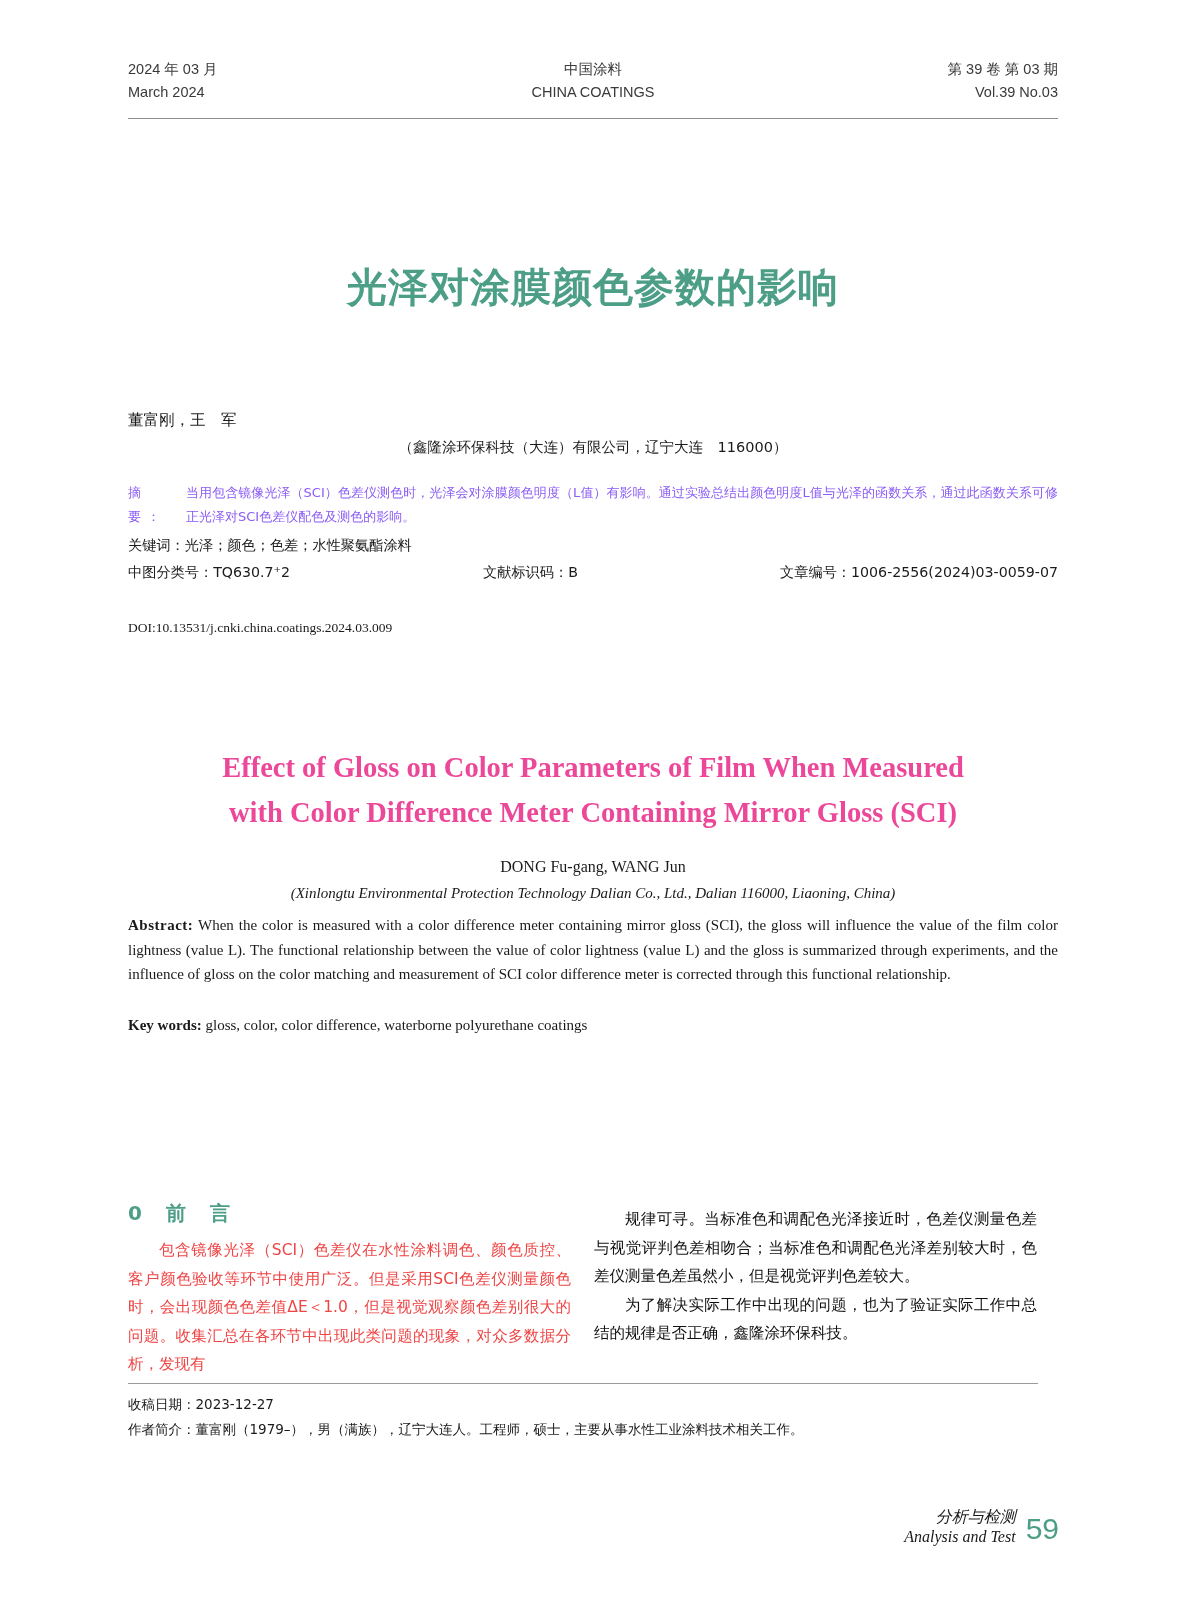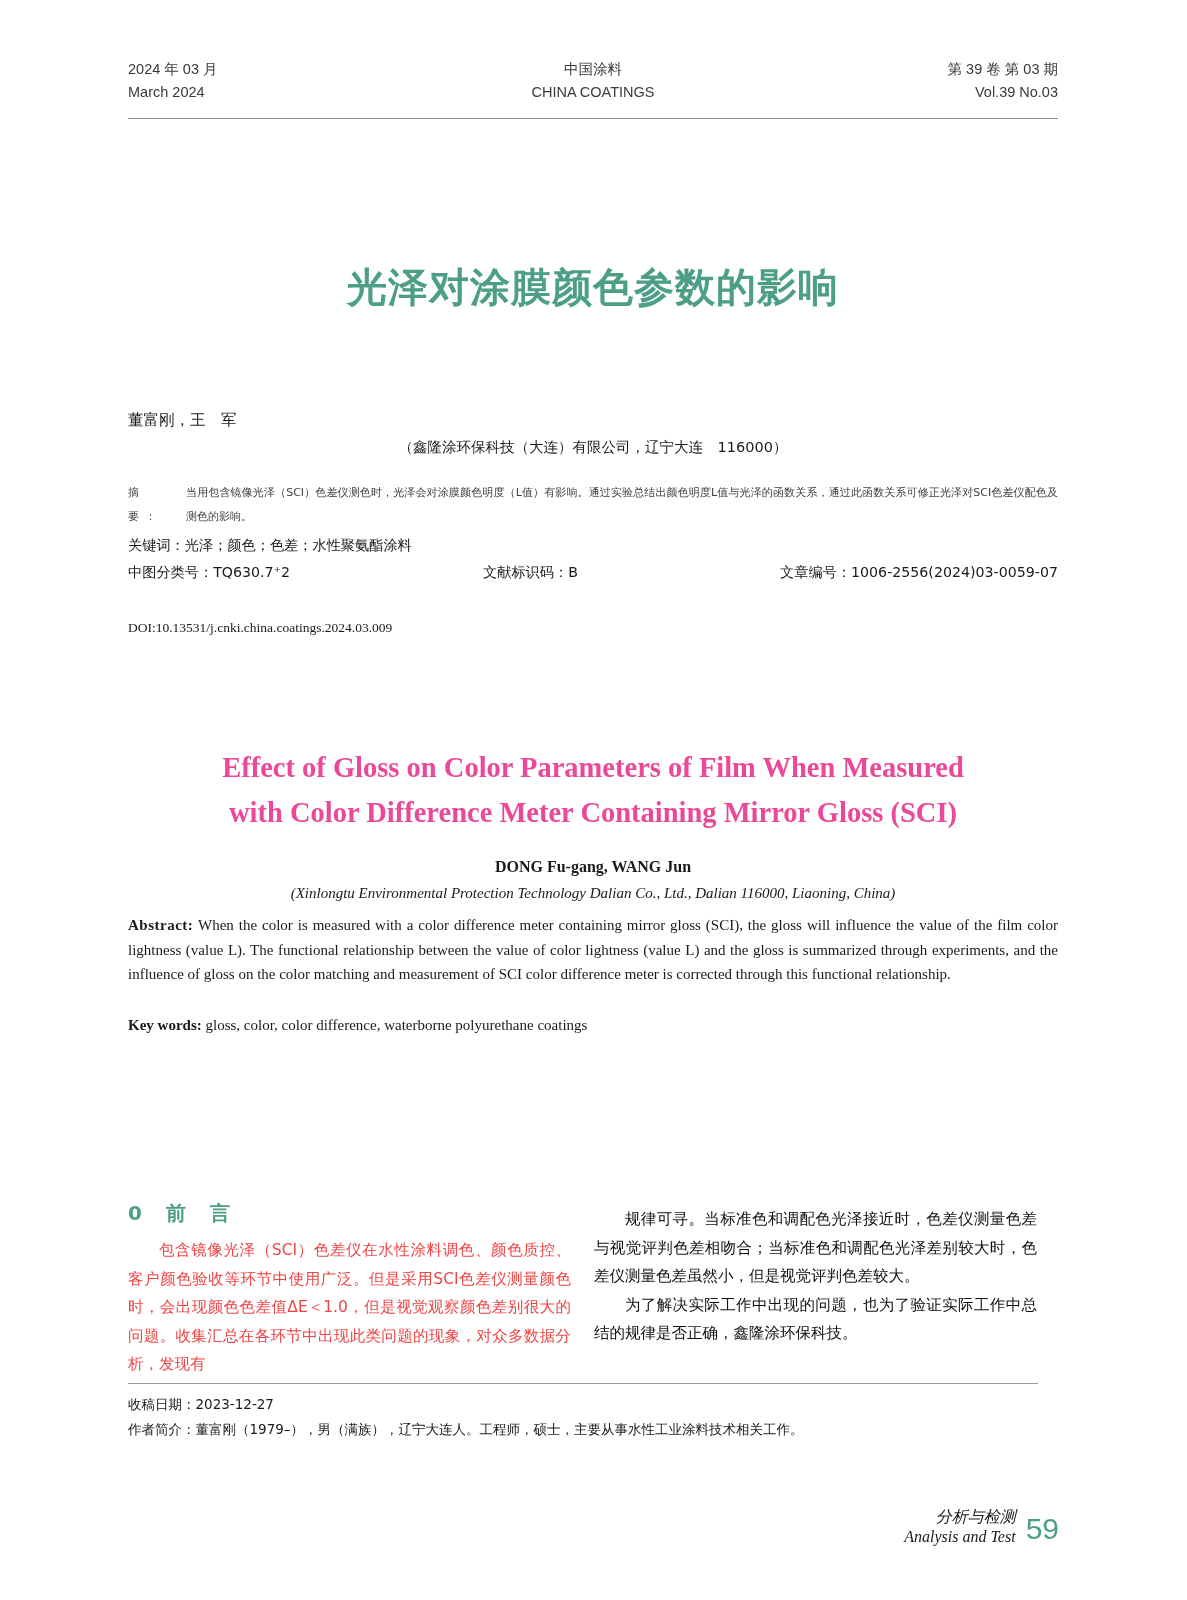--- a/index.html
+++ b/index.html
@@ -89,23 +89,23 @@
     color: #1a1a1a;
   }
 
   
   .cn-abs {
     position: absolute;
     left: 128px;
     top: 481px;
     width: 930px;
     font-family: "DejaVu Sans", sans-serif;
-    font-size: 11px;
-    line-height: 24px;
-    color: #404040;
+    font-size: 13px;
+    line-height: 24px;
+    color: #8b5cf6;
   }
   .cn-abs .lbl {
     float: left;
     width: 58px;
     letter-spacing: 6px;
   }
   .cn-abs .body {
     margin-left: 58px;
     text-align: justify;
   }
@@ -154,21 +154,20 @@
   }
   .en-authors {
     position: absolute;
     left: 128px;
     top: 855px;
     width: 930px;
     text-align: center;
     font-family: "Liberation Serif", serif;
     font-size: 16px;
     line-height: 24px;
-    font-weight: bold;
   }
   .en-affil {
     position: absolute;
     left: 128px;
     top: 881px;
     width: 930px;
     text-align: center;
     font-family: "Liberation Serif", serif;
     font-style: italic;
     font-size: 15px;

